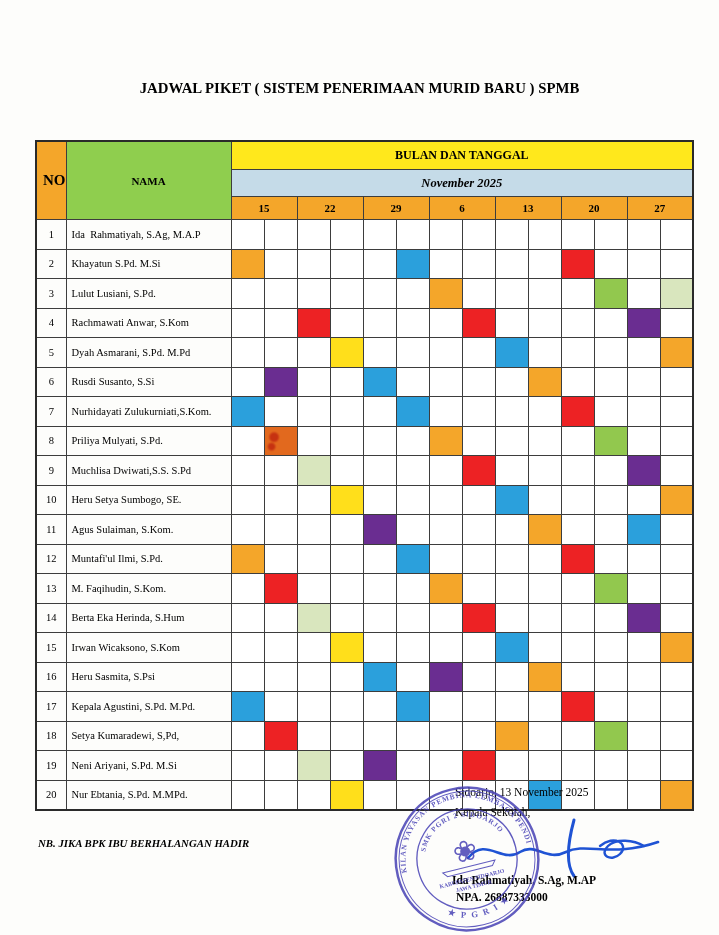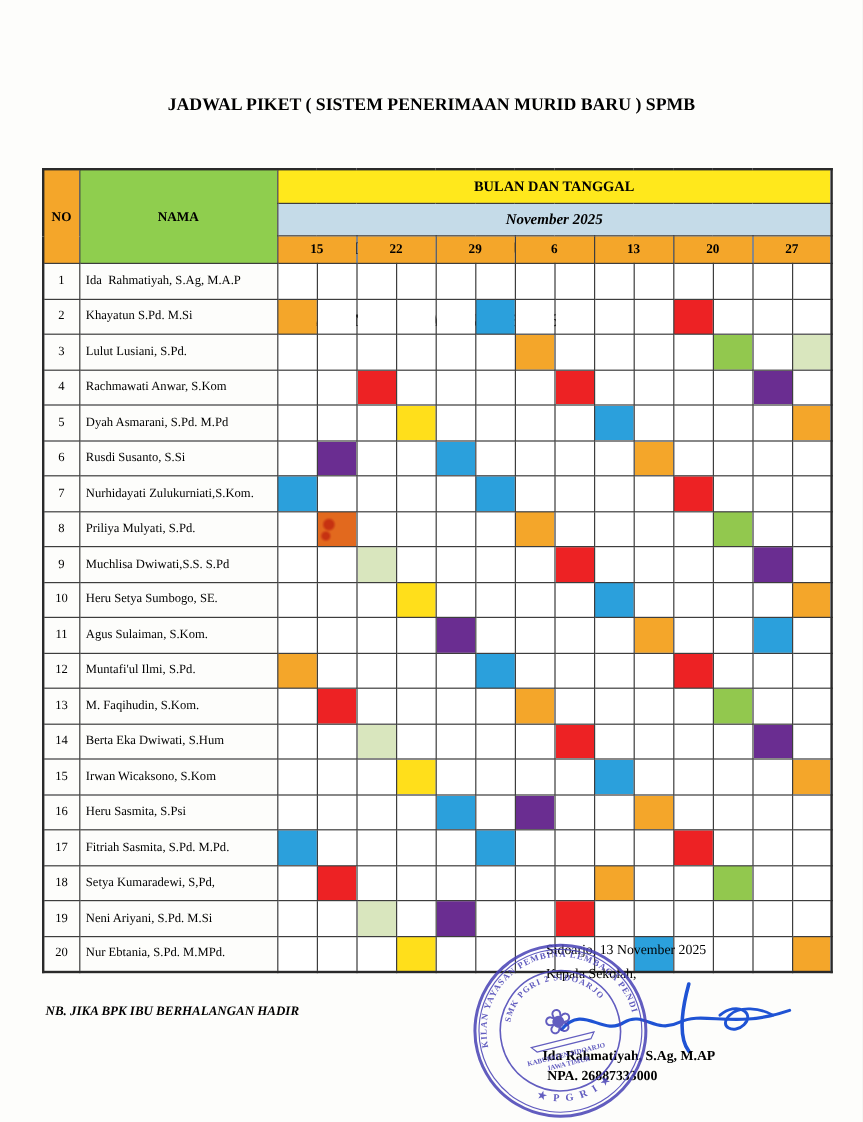--- a/index.html
+++ b/index.html
@@ -6,21 +6,21 @@
   .page {
     position:relative; width:719px; height:935px; margin:0 auto;
     background:#fdfdfb; overflow:hidden;
     font-family:Liberation Serif, serif; color:#000000;
   }
   .title-block { position:absolute; top:38px; left:0; width:100%; text-align:center;
     font-weight:bold; font-size:14.8px; line-height:20px; white-space:pre; }
   .schedule { position:absolute; left:35px; top:140px; width:657px;
     border-collapse:collapse; table-layout:fixed; border:2px solid #2a2a2a; }
   .schedule th, .schedule td { border:1px solid #3d3d3d; padding:0; overflow:hidden; }
-  .h-no    { background:#F4A62A; font-size:11px; }
+  .h-no    { background:#F4A62A; font-size:15px;text-align:right; }
   .h-nama  { background:#8FCE4E; font-size:11px; }
   .h-group { background:#FFE81C; height:27px; font-size:12px; }
   .h-month { background:#C5DBE8; height:26px; font-style:italic; font-size:12.5px; }
   .h-date  { background:#F4A62A; height:22px; font-size:11px; }
   td.no   { text-align:center; font-size:10.5px; height:28.5px; }
   td.name { font-size:10.5px; padding-left:5px; white-space:pre; }
   td.cell { background:#ffffff; }
   .note { position:absolute; left:38px; top:788px; font-weight:bold; font-style:italic;
     font-size:10.8px; line-height:22px; white-space:pre; }
   .place-date { position:absolute; left:455px; top:786px; font-size:11.5px; }
@@ -311,21 +311,21 @@
           <td class="cell"></td>
           <td class="cell"></td>
           <td class="cell"></td>
           <td class="cell"></td>
           <td class="cell" style="background: rgb(146, 200, 78);"></td>
           <td class="cell"></td>
           <td class="cell"></td>
         </tr>
         <tr>
       <td class="no">14</td>
-      <td class="name">Berta Eka Dwiwati, S.Hum</td>
+      <td class="name">Berta Eka Herinda, S.Hum</td>
 
     <td class="cell"></td>
           <td class="cell"></td>
           <td class="cell" style="background: rgb(217, 230, 190);"></td>
           <td class="cell"></td>
           <td class="cell"></td>
           <td class="cell"></td>
           <td class="cell"></td>
           <td class="cell" style="background: rgb(237, 34, 36);"></td>
           <td class="cell"></td>
@@ -368,21 +368,21 @@
           <td class="cell"></td>
           <td class="cell"></td>
           <td class="cell" style="background: rgb(244, 166, 42);"></td>
           <td class="cell"></td>
           <td class="cell"></td>
           <td class="cell"></td>
           <td class="cell"></td>
         </tr>
         <tr>
       <td class="no">17</td>
-      <td class="name">Fitriah Sasmita, S.Pd. M.Pd.</td>
+      <td class="name">Kepala Agustini, S.Pd. M.Pd.</td>
 
     <td class="cell" style="background: rgb(43, 160, 220);"></td>
           <td class="cell"></td>
           <td class="cell"></td>
           <td class="cell"></td>
           <td class="cell"></td>
           <td class="cell" style="background: rgb(43, 160, 220);"></td>
           <td class="cell"></td>
           <td class="cell"></td>
           <td class="cell"></td>

